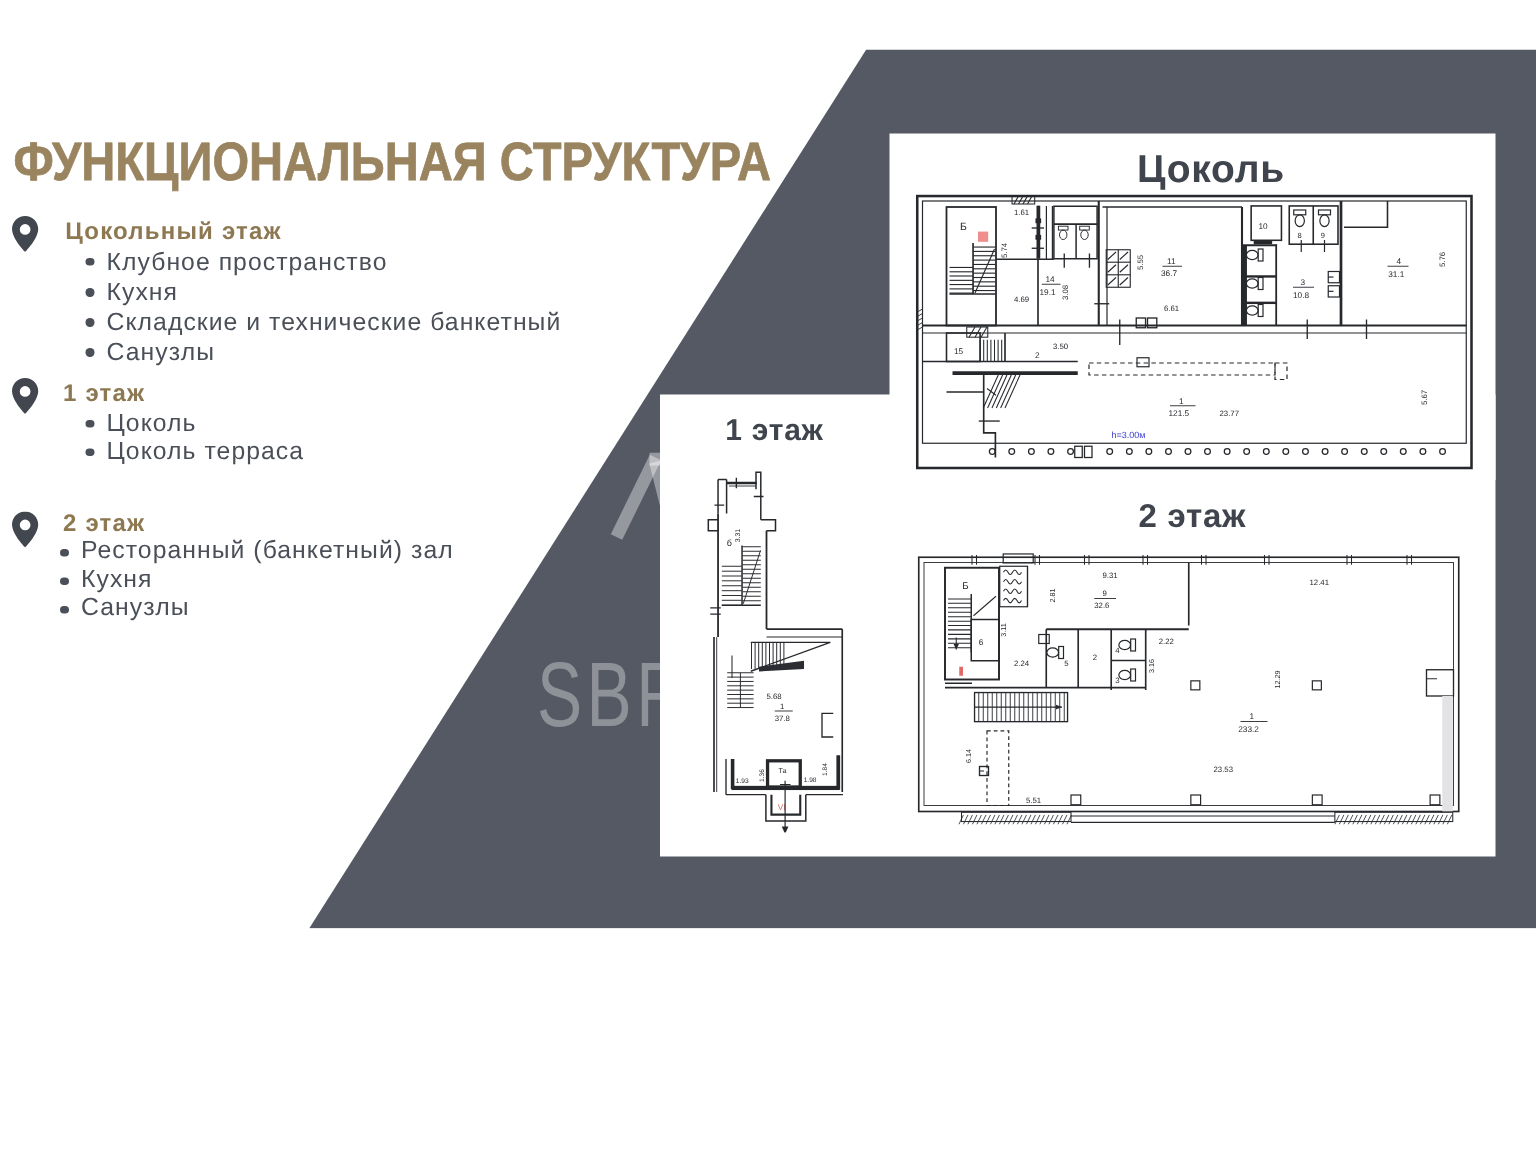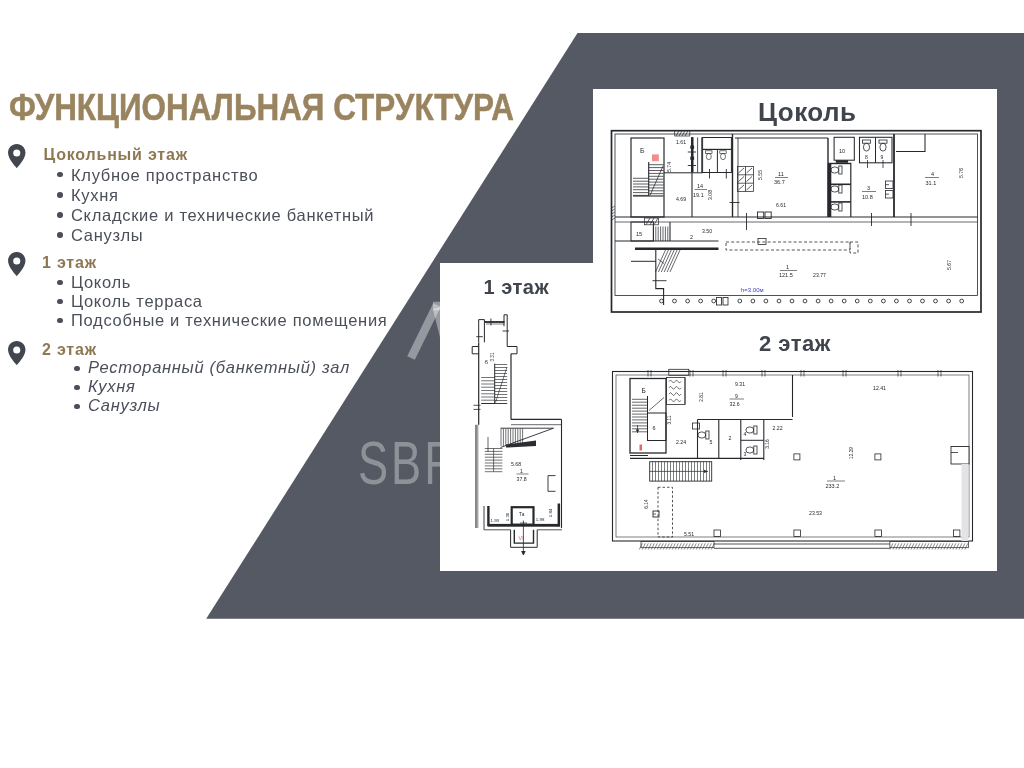--- a/index.html
+++ b/index.html
@@ -52,30 +52,29 @@
 
 <svg class="abs" style="left:8px;top:251.5px;" width="17.5" height="24" viewBox="0 0 24 33">
   <path d="M12 0C5.4 0 0 5.4 0 12c0 9 12 21 12 21s12-12 12-21C24 5.4 18.6 0 12 0zm0 17.2a4.9 4.9 0 1 1 0-9.8 4.9 4.9 0 0 1 0 9.8z" fill="#41464f"></path>
 </svg>
 
 <div class="abs sec-h" style="left:42px;top:254px;">1 этаж</div>
 
 <ul class="blist abs" style="left:41px;top:272.6px;line-height:19px;">
   <li>Цоколь</li>
   <li>Цоколь терраса</li>
-  <li>Подсобные и технические помещения</li>
 </ul>
 
 <svg class="abs" style="left:8px;top:341px;" width="17.5" height="24" viewBox="0 0 24 33">
   <path d="M12 0C5.4 0 0 5.4 0 12c0 9 12 21 12 21s12-12 12-21C24 5.4 18.6 0 12 0zm0 17.2a4.9 4.9 0 1 1 0-9.8 4.9 4.9 0 0 1 0 9.8z" fill="#41464f"></path>
 </svg>
 
 <div class="abs sec-h" style="left:42px;top:341px;">2 этаж</div>
 
-<ul class="blist abs" style="left:58px;top:358.4px;line-height:19px;font-style:italic;">
+<ul class="blist abs" style="left:24px;top:358.4px;line-height:19px;">
   <li>Ресторанный (банкетный) зал</li>
   <li>Кухня</li>
   <li>Санузлы</li>
 </ul>
 
 <div class="panel" style="left:592.8px;top:89.3px;width:404.6px;height:231px;"></div>
 
 <div class="panel" style="left:440.4px;top:263.3px;width:557px;height:307.9px;"></div>
 
 <div class="ptitle" style="left:758px;top:96.5px;font-size:26px;">Цоколь</div>

